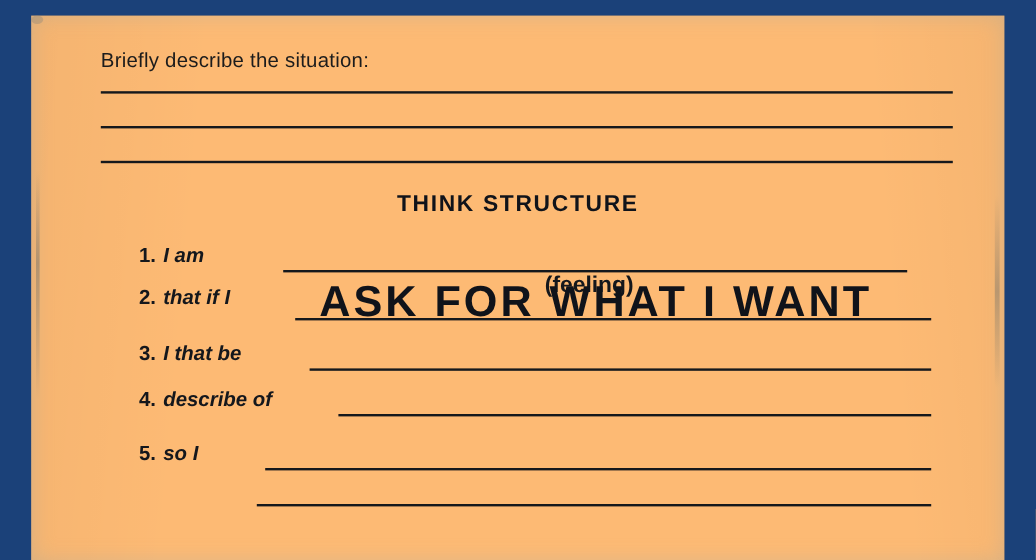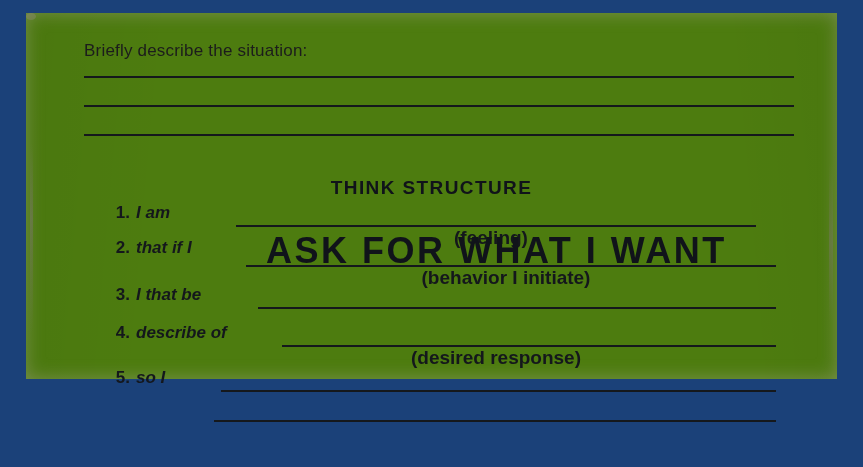--- a/index.html
+++ b/index.html
@@ -18,22 +18,22 @@
     left: 0; top: 0;
     width: 863px;
     height: 467px;
     background: #1b4179;
   }
   .worksheet {
     position: absolute;
     left: 26px;
     top: 13px;
     width: 811px;
-    height: 366px;
-    background: #4d7c0f;
+    height: 455px;
+    background: #fdba74;
     box-shadow: inset 0 0 18px rgba(180,175,160,0.45);
   }
   .paper-texture {
     position: absolute;
     inset: 0;
     background:
       linear-gradient(95deg, rgba(0,0,0,0.035) 0%, rgba(255,255,255,0) 18%),
       linear-gradient(265deg, rgba(0,0,0,0.03) 0%, rgba(255,255,255,0) 14%);
     pointer-events: none;
   }
@@ -77,21 +77,20 @@
   .think-structure {
     position: absolute;
     left: 0;
     top: 147px;
     width: 811px;
     text-align: center;
     font-size: 19px;
     font-weight: bold;
     letter-spacing: 1.4px;
     color: #10131a;
-    margin-top: 17px;
   }
 
   
   .row {
     position: absolute;
     left: 80px;
     width: 700px;
     height: 28px;
   }
   .num {
@@ -168,36 +167,34 @@
       <span class="answer" style="left:130px; top:-3px; font-size:20px;"></span>
       <span class="rule" style="left:130px; top:22px; width:520px;"></span>
       <span class="hint" style="left:205px; top:24px; width:360px;">(feeling)</span>
     </div>
 
     <div class="row" id="row-2">
       <span class="num">2.</span>
       <span class="stem">that if I</span>
       <span class="answer" style="left:140px; top:-8px;">ASK FOR WHAT I WANT</span>
       <span class="rule" style="left:140px; top:27px; width:530px;"></span>
-      <span class="hint" style="left:200px; top:29px; width:400px;">(behavior I initiate)</span>
     </div>
 
     <div class="row" id="row-3">
       <span class="num">3.</span>
       <span class="stem">I that be</span>
       <span class="answer" style="left:155px; top:-3px; font-size:20px;"></span>
       <span class="rule" style="left:152px; top:22px; width:518px;"></span>
     </div>
 
     <div class="row" id="row-4">
       <span class="num">4.</span>
       <span class="stem">describe of</span>
       <span class="answer" style="left:180px; top:-3px; font-size:20px;"></span>
       <span class="rule" style="left:176px; top:22px; width:494px;"></span>
-      <span class="hint" style="left:180px; top:24px; width:420px;">(desired response)</span>
     </div>
 
     <div class="row" id="row-5">
       <span class="num">5.</span>
       <span class="stem">so I</span>
       <span class="answer" style="left:118px; top:-3px; font-size:20px;"></span>
       <span class="rule" style="left:115px; top:22px; width:555px;"></span>
       <span class="rule" style="left:108px; top:52px; width:562px;"></span>
     </div>
 

